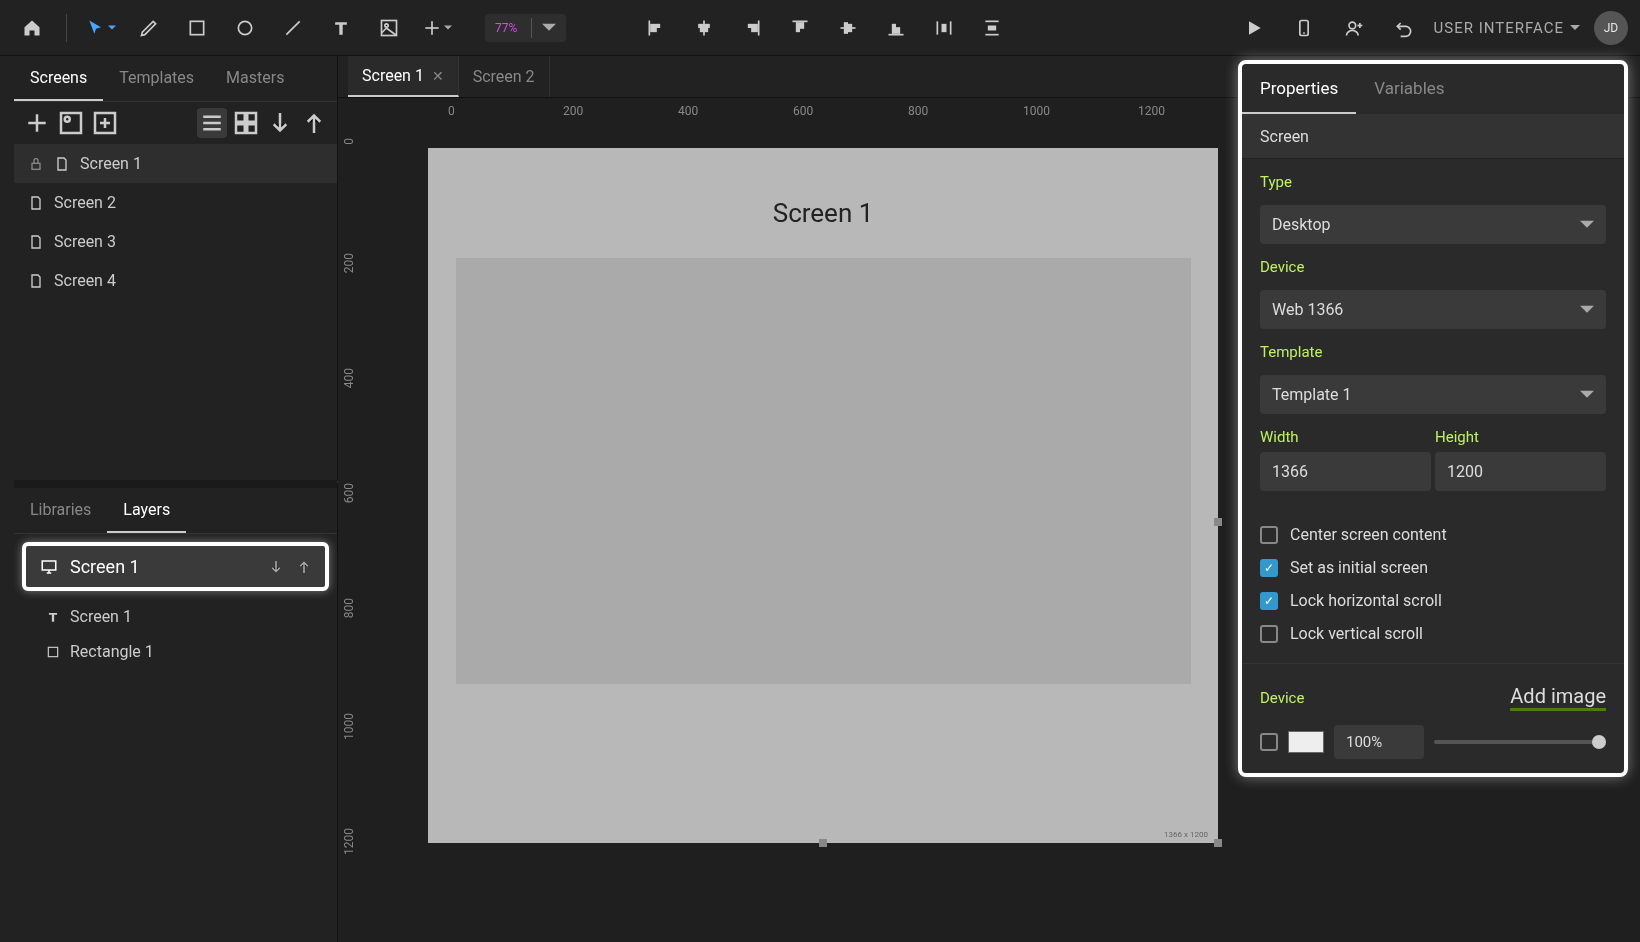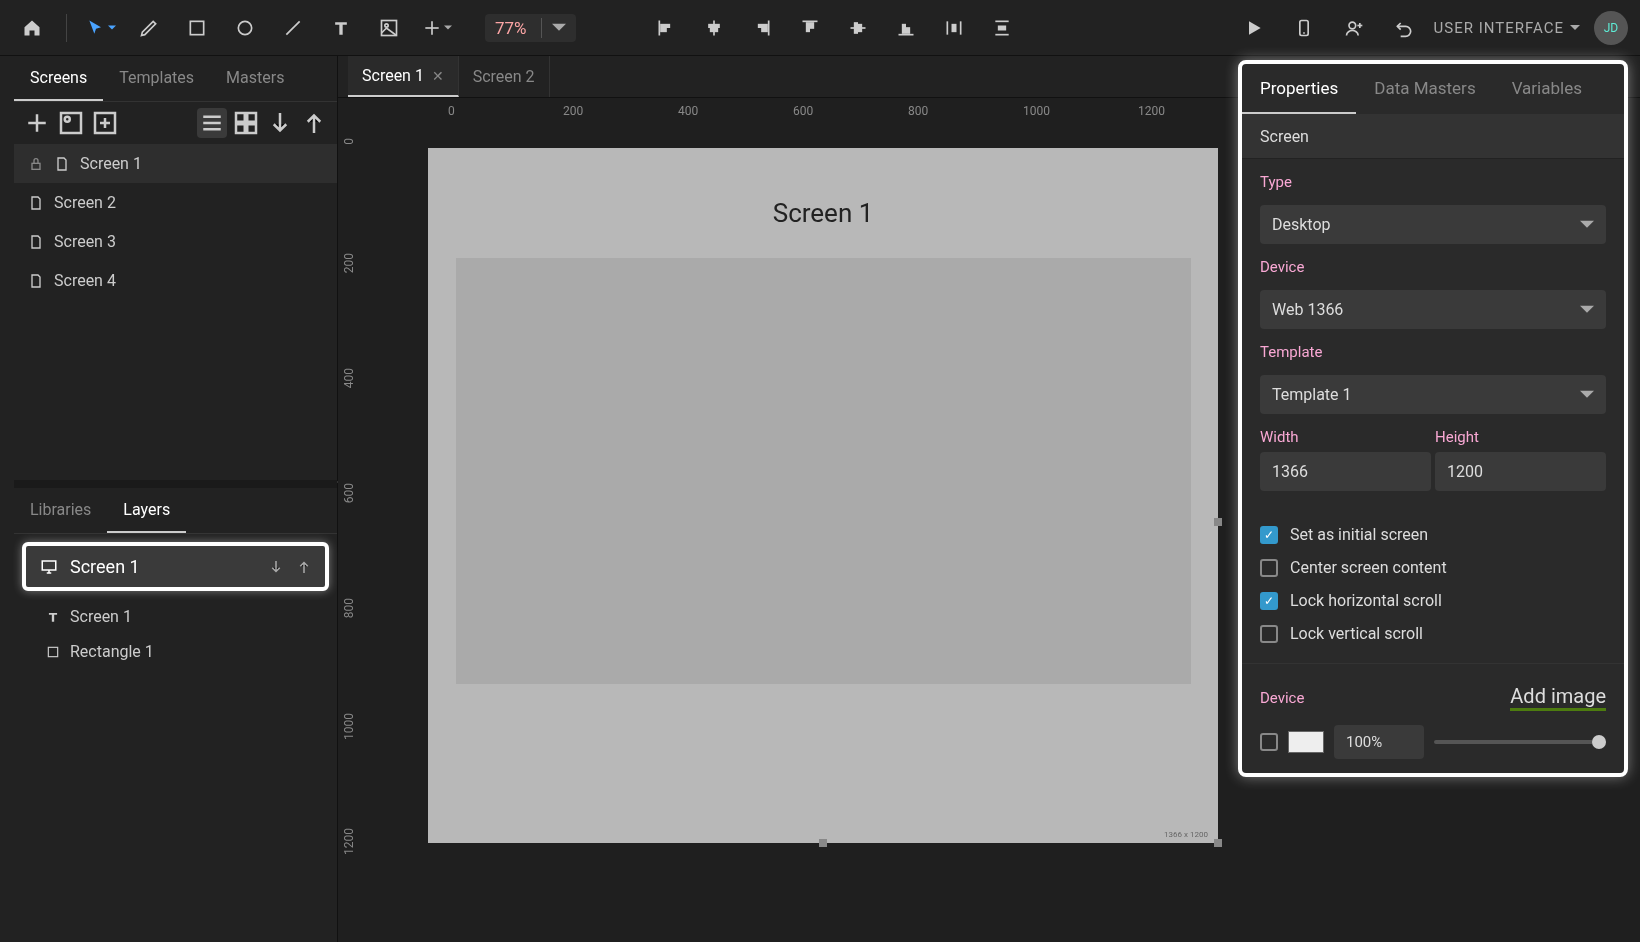--- a/index.html
+++ b/index.html
@@ -3,26 +3,26 @@
 <meta charset="utf-8">
 <style>
 * { box-sizing: border-box; margin: 0; padding: 0; font-family: -apple-system, BlinkMacSystemFont, "Segoe UI", Roboto, sans-serif; }
 body { background: #1a1a1a; color: #ccc; width: 1640px; height: 942px; overflow: hidden; position: relative; }
 .topbar { height: 56px; background: #222; display: flex; align-items: center; padding: 0 12px; border-bottom: 1px solid #111; }
 .topbar-left { display: flex; align-items: center; gap: 8px; }
 .tb-btn { width: 40px; height: 40px; display: flex; align-items: center; justify-content: center; color: #ccc; cursor: pointer; border-radius: 4px; }
 .tb-btn svg { width: 20px; height: 20px; }
 .divider-v { width: 1px; height: 28px; background: #444; margin: 0 6px; }
 .zoom-box { display: flex; align-items: center; background: #2e2e2e; border-radius: 4px; padding: 4px 10px; margin-left: 20px; }
-.zoom-box .zval { color: #fca5a5; font-size: 17px; margin-right: 14px; }
+.zoom-box .zval { color: #d946ef; font-size: 12px; margin-right: 14px; }
 .zoom-box svg { width: 14px; height: 14px; color: #aaa; margin-left: 10px; }
 .topbar-center { display: flex; align-items: center; gap: 8px; margin-left: 70px; }
 .topbar-right { margin-left: auto; display: flex; align-items: center; gap: 10px; }
 .user-label { color: #aaa; font-size: 15px; letter-spacing: 1px; margin-right: 4px; display:flex; align-items:center; gap:6px;}
-.avatar { width: 34px; height: 34px; border-radius: 50%; background: #555; display: flex; align-items: center; justify-content: center; font-size: 12px; color: #5eead4; }
+.avatar { width: 34px; height: 34px; border-radius: 50%; background: #555; display: flex; align-items: center; justify-content: center; font-size: 12px; color: #e5e5e5; }
 .main { display: flex; height: 886px; }
 .sidebar-left { width: 338px; background: #222; display: flex; flex-direction: column; border-right: 1px solid #111; padding-left: 14px;}
 .sl-tabs { display: flex; border-bottom: 1px solid #333; }
 .sl-tab { padding: 12px 16px; font-size: 16px; color: #888; cursor: pointer; }
 .sl-tab.active { color: #fff; border-bottom: 2px solid #ccc; }
 .sl-toolbar { display: flex; align-items: center; padding: 6px 8px; gap: 4px; }
 .sl-tool { width: 30px; height: 30px; display: flex; align-items:center; justify-content:center; color:#ccc; cursor:pointer; border-radius:4px;}
 .sl-tool.active { background:#3a3a3a; }
 .screens-list { flex: 0 0 auto; }
 .screen-item { display: flex; align-items: center; gap: 10px; padding: 10px 14px; font-size: 16px; color: #ccc; cursor: pointer; }
@@ -51,21 +51,21 @@
 .artboard { position: absolute; left: 60px; top: 20px; width: 790px; height: 695px; background: #b8b8b8; }
 .artboard-title { text-align: center; font-size: 26px; color: #222; padding: 50px 0 30px; }
 .artboard-rect { margin: 0 auto; width: 735px; height: 426px; background: #aaa; }
 .artboard-handle { position:absolute; width:8px; height:8px; background:#888; }
 .sidebar-right { position: absolute; right: 12px; top: 60px; width: 390px; background: #2a2a2a; border: 4px solid #fff; border-radius: 8px; box-shadow: 0 0 14px rgba(255,255,255,0.4); overflow:hidden;}
 .sr-tabs { display: flex; border-bottom: 1px solid #333; }
 .sr-tab { padding: 14px 18px; font-size: 17px; color: #888; cursor: pointer; white-space: nowrap; }
 .sr-tab.active { color: #fff; border-bottom: 2px solid #ccc; }
 .sr-section-title { padding: 12px 18px; background: #333; font-size: 16px; color: #ddd; border-bottom:1px solid #222;}
 .sr-body { padding: 14px 18px; display: flex; flex-direction: column; gap: 14px; }
-.sr-label { font-size: 15px; color: #f9a8d4; }
+.sr-label { font-size: 15px; color: #bef264; }
 .sr-select { background: #3a3a3a; border-radius: 4px; padding: 10px 12px; display: flex; align-items: center; justify-content: space-between; font-size: 16px; color: #ddd; cursor: pointer; }
 .sr-select svg { width: 14px; height: 14px; }
 .sr-row { display: flex; gap: 4px; }
 .sr-col { flex: 1; display: flex; flex-direction: column; gap: 6px; }
 .sr-input { background: #3a3a3a; border-radius: 4px; padding: 10px 12px; font-size: 16px; color: #ddd; border:none; width:100%;}
 .sr-check { display: flex; align-items: center; gap: 12px; font-size: 16px; color: #ddd; }
 .sr-check .box { width: 18px; height: 18px; border: 2px solid #888; border-radius: 3px; background:#2a2a2a; display:flex; align-items:center; justify-content:center;}
 .sr-check .box.checked { background: #39c; border-color:#39c; }
 .sr-check .box.checked::after { content:"✓"; color:#fff; font-size:12px; }
 .sr-divider { height: 1px; background: #333; margin: 6px -18px; }
@@ -403,21 +403,20 @@
           <div class="dimlabel">1366 x 1200</div>
         </div>
       </div>
     </div>
   </div>
 </div>
 
 <div class="sidebar-right">
   <div class="sr-tabs">
     <div class="sr-tab active">Properties</div>
-    <div class="sr-tab">Data Masters</div>
     <div class="sr-tab">Variables</div>
   </div>
   <div class="sr-section-title">Screen</div>
   <div class="sr-body">
     <div class="sr-label">Type</div>
     <div class="sr-select">
         <span>Desktop</span>
         <svg viewBox="0 0 10 10" fill="#aaa">
           <path d="M0 2l5 5 5-5z"></path>
         </svg>
@@ -441,26 +440,26 @@
         <div class="sr-label">Width</div>
         <input class="sr-input" value="1366" style="">
       </div>
       <div class="sr-col">
         <div class="sr-label">Height</div>
         <input class="sr-input" value="1200" style="">
       </div>
     </div>
     <div style="height:6px"></div>
     <div class="sr-check">
+        <div class="box"></div>
+        <span>Center screen content</span>
+      </div>
+    <div class="sr-check">
         <div class="box checked"></div>
         <span>Set as initial screen</span>
-      </div>
-    <div class="sr-check">
-        <div class="box"></div>
-        <span>Center screen content</span>
       </div>
     <div class="sr-check">
         <div class="box checked"></div>
         <span>Lock horizontal scroll</span>
       </div>
     <div class="sr-check">
         <div class="box"></div>
         <span>Lock vertical scroll</span>
       </div>
     <div class="sr-divider"></div>

